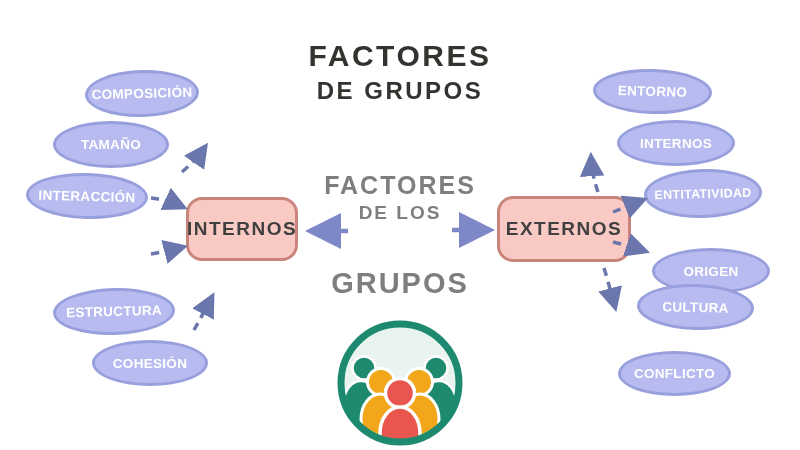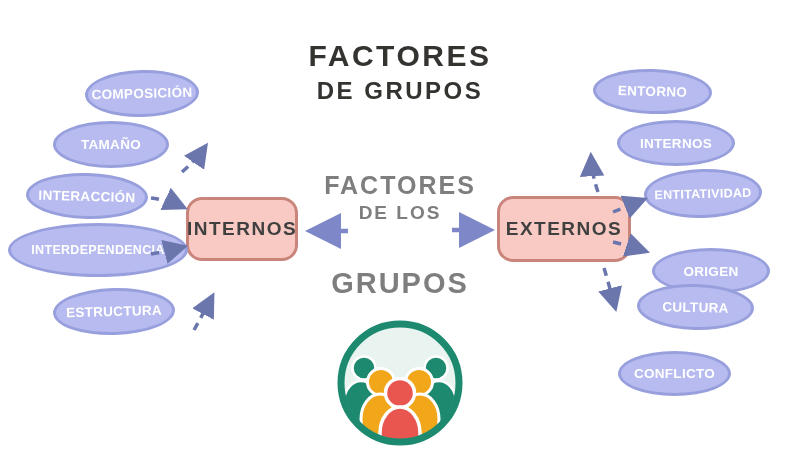--- a/index.html
+++ b/index.html
@@ -67,25 +67,25 @@
 
   <div class="bubble r-1" style="left:85px;top:70px;width:114px;height:47px;">
     <span>COMPOSICIÓN</span>
   </div>
   <div class="bubble" style="left:53px;top:121px;width:116px;height:47px;text-align:right;">
     <span>TAMAÑO</span>
   </div>
   <div class="bubble r1" style="left:26px;top:173px;width:122px;height:46px;">
     <span>INTERACCIÓN</span>
   </div>
-  <div class="bubble small" style="left:8px;top:223px;width:180px;height:54px;">
-    <span>INTERDEPENDENCIA</span>
-  </div>
   <div class="bubble r-1" style="left:53px;top:288px;width:122px;height:47px;">
     <span>ESTRUCTURA</span>
+  </div>
+  <div class="bubble" style="left:92px;top:340px;width:116px;height:46px;">
+    <span>COHESIÓN</span>
   </div>
 
   <div class="bubble r1" style="left:593px;top:69px;width:119px;height:45px;">
     <span>ENTORNO</span>
   </div>
   <div class="bubble" style="left:617px;top:120px;width:118px;height:46px;">
     <span>INTERNOS</span>
   </div>
   <div class="bubble small r-1" style="left:644px;top:169px;width:118px;height:49px;">
     <span>ENTITATIVIDAD</span>

